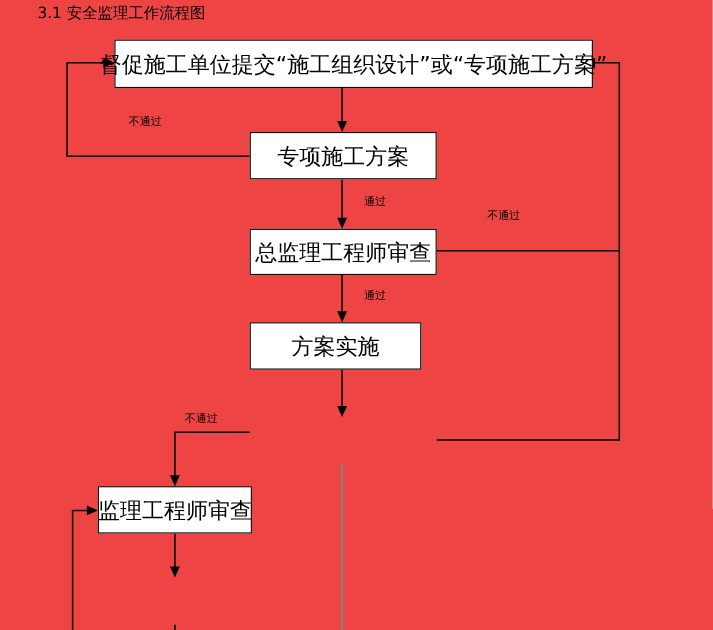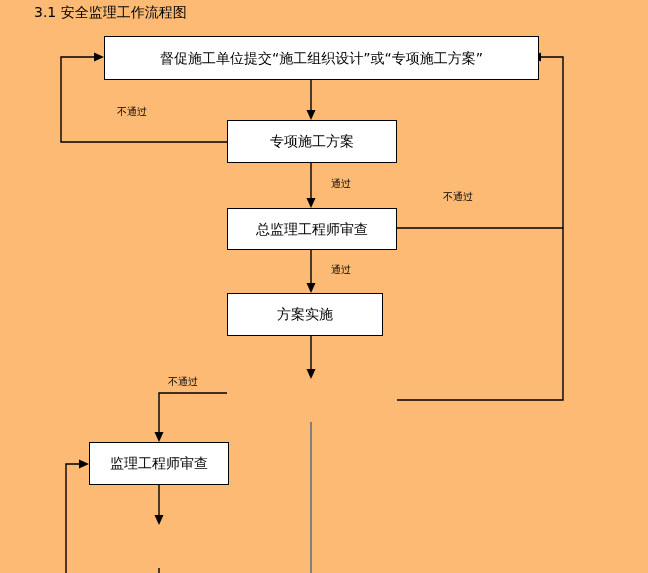--- a/index.html
+++ b/index.html
@@ -8,41 +8,41 @@
     background: #ffffff;
   }
   body {
     font-family: "DejaVu Sans", "Liberation Sans", sans-serif;
     color: #000000;
   }
   #page {
     position: relative;
     width: 648px;
     height: 573px;
-    background: #fdba74;
+    background: #ef4444;
     overflow: hidden;
   }
   #title {
     position: absolute;
     left: 34px;
     top: 2px;
     font-size: 14px;
     line-height: 20px;
     color: #000000;
     white-space: nowrap;
   }
   .node {
     position: absolute;
     box-sizing: border-box;
     border: 1px solid #000000;
     background: #ffffff;
     display: flex;
     align-items: center;
     justify-content: center;
-    font-size: 14px;
+    font-size: 20px;
     line-height: 1.2;
     color: #000000;
     white-space: nowrap;
     z-index: 3;
   }
   .edge-label {
     position: absolute;
     font-size: 10px;
     line-height: 16px;
     color: #000000;

